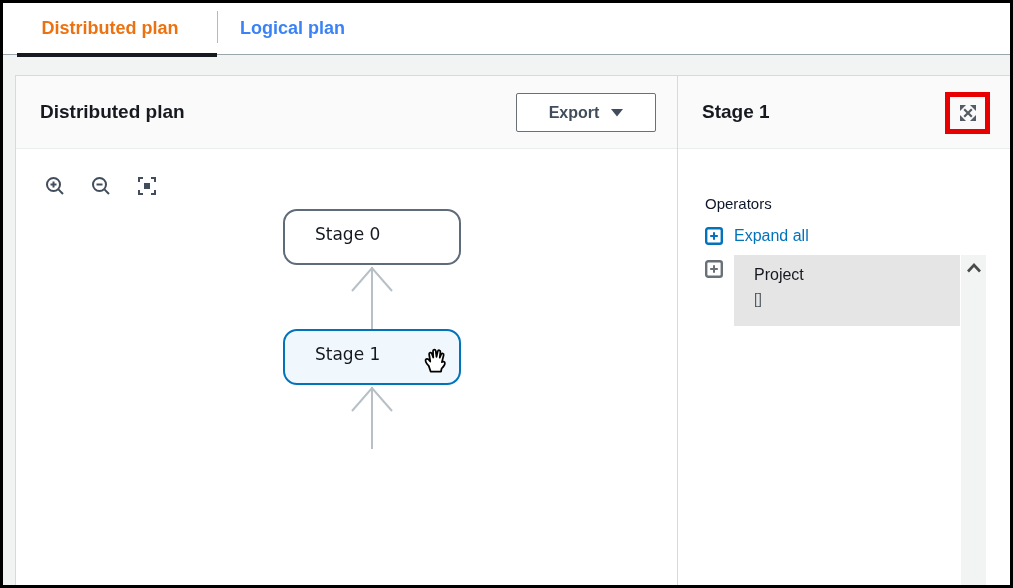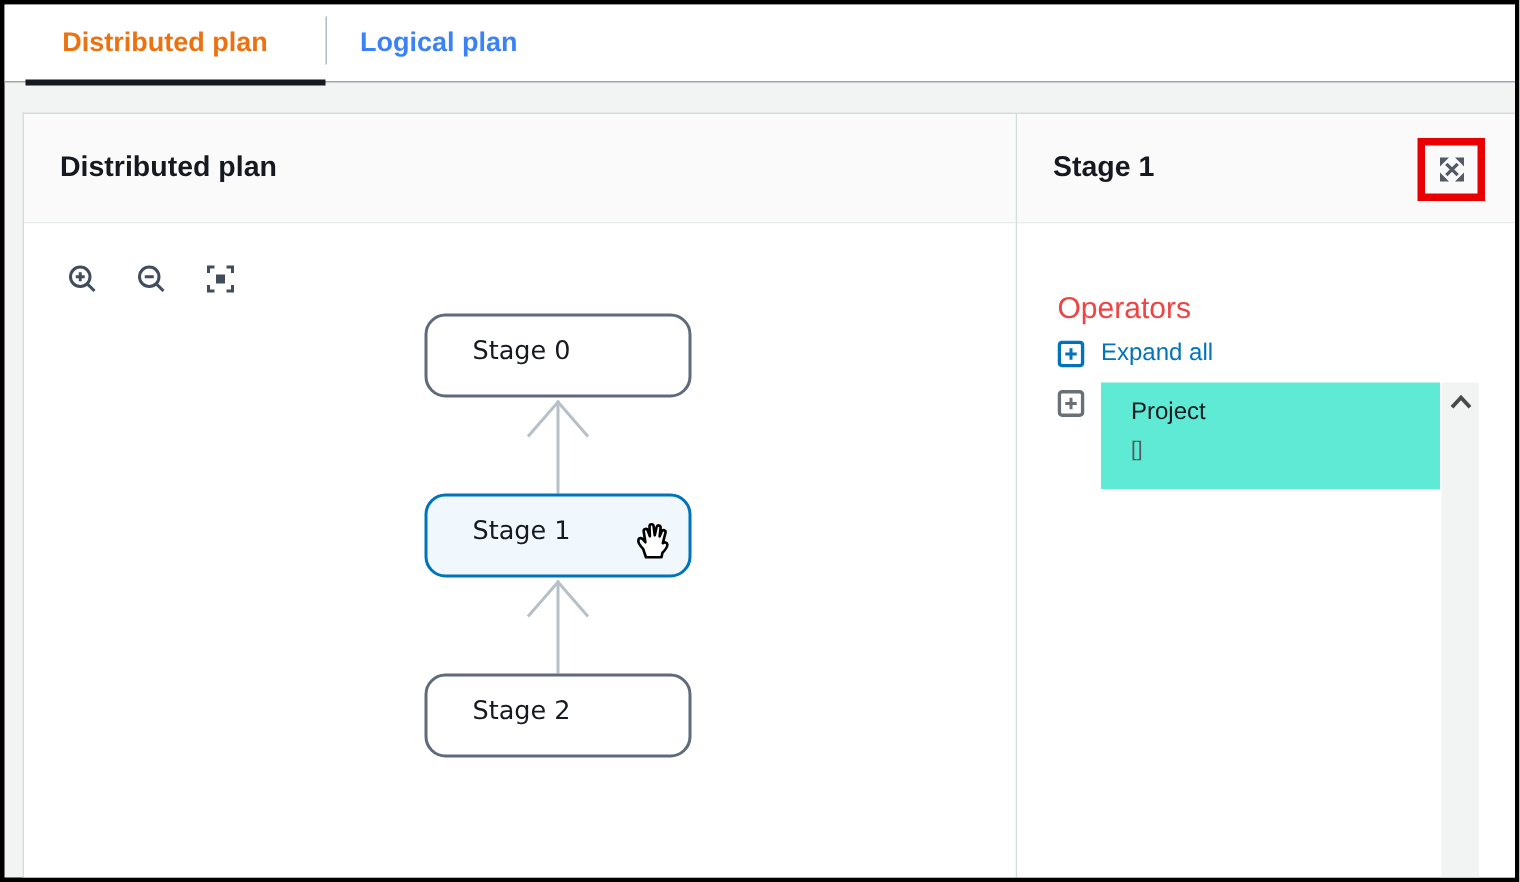--- a/index.html
+++ b/index.html
@@ -55,27 +55,27 @@
 
   .hand-cursor { position:absolute; left:404px; top:194px; pointer-events:none; }
 
   
   .red-box { position:absolute; left:267px; top:16px; width:45px; height:42px;
     border:5px solid #e80000; display:flex; align-items:center; justify-content:center; }
   .fullscreen-btn { background:none; border:none; padding:0; cursor:pointer;
     width:20px; height:20px; display:block; }
 
   .stage-body { position:relative; flex:1; background:#fff; }
-  .operators-label { position:absolute; left:27px; top:46px; font-size:20px; color:#ef4444; }
+  .operators-label { position:absolute; left:27px; top:46px; font-size:15px; color:#0f172a; }
   .expand-all { position:absolute; left:27px; top:78px; display:flex; align-items:flex-start;
     gap:11px; font-size:16px; color:#0073bb; cursor:pointer; }
   .op-toggle { position:absolute; left:27px; top:111px; width:18px; height:18px;
     background:none; border:none; padding:0; color:#687078; cursor:pointer; }
   .op-panel { position:absolute; left:56px; top:106px; width:226px; height:71px;
-    background:#5eead4; padding:11px 0 0 20px; }
+    background:#e5e5e5; padding:11px 0 0 20px; }
   .op-name { font-size:16px; color:#16191f; }
   .op-args { margin-top:7px; font-size:14px; color:#545b64; }
 
   .op-scrollbar { position:absolute; left:283px; top:106px; width:25px; bottom:0;
     background:#f2f3f3; display:flex; justify-content:center; }
   .scroll-up { margin-top:7px; width:18px; height:12px; cursor:pointer; }
 </style>
 </head>
 <body>
 
@@ -89,20 +89,26 @@
     <div class="tab tab-plain">
       <span>Logical plan</span>
     </div>
   </div>
 
   <div class="card">
 
     <div class="main-panel">
       <div class="panel-header">
         <h2 class="panel-title">Distributed plan</h2>
+        <button class="export-btn">
+          <span>Export</span>
+          <svg width="12" height="8" viewBox="0 0 12 8">
+              <path d="M0 0 H12 L6 7.5 Z" fill="#414d5c"></path>
+            </svg>
+        </button>
       </div>
 
       <div class="canvas">
 
         <div class="zoom-toolbar">
           <button class="icon-btn">
             <svg width="22" height="22" viewBox="0 0 22 22" fill="none" stroke="#414d5c" stroke-width="2">
               <circle cx="9.5" cy="9.5" r="6.5"></circle>
                 <path d="M14.4 14.4 L19 19"></path>
               <path d="M6.5 9.5 h6 M9.5 6.5 v6"></path>
@@ -128,23 +134,20 @@
           <polyline points="336,142 356,119 376,142"></polyline>
           <line x1="356" y1="238" x2="356" y2="300"></line>
           <polyline points="336,262 356,239 376,262"></polyline>
         </svg>
 
         <div class="node node-0">
           <span>Stage 0</span>
         </div>
         <div class="node node-1">
           <span>Stage 1</span>
-        </div>
-        <div class="node node-2">
-          <span>Stage 2</span>
         </div>
 
         <svg class="hand-cursor" width="30" height="32" viewBox="0 0 24 24">
           <path d="M8.5 22 L7 17.5 C5.5 16 4.2 13.8 4.5 12.6 C4.8 11.6 6 11.6 6.8 12.4
                    L8.2 14 L7.3 8.2 C7.1 6.8 9 6.3 9.5 7.7 L10.6 10.8 L10.4 5.6
                    C10.4 4.1 12.4 4 12.6 5.5 L13.2 10.3 L14.2 5.9 C14.6 4.4 16.5 4.9 16.3 6.4
                    L15.8 10.9 L16.9 8.3 C17.5 6.9 19.3 7.6 18.9 9 L17.5 14.5
                    C18.3 13.8 19.8 14 19.9 15.2 C20 16.1 18.6 18.3 17.3 19.6 L16.8 22 Z" fill="#fff" stroke="#000" stroke-width="1.4" stroke-linejoin="round"></path>
         </svg>
       </div>

